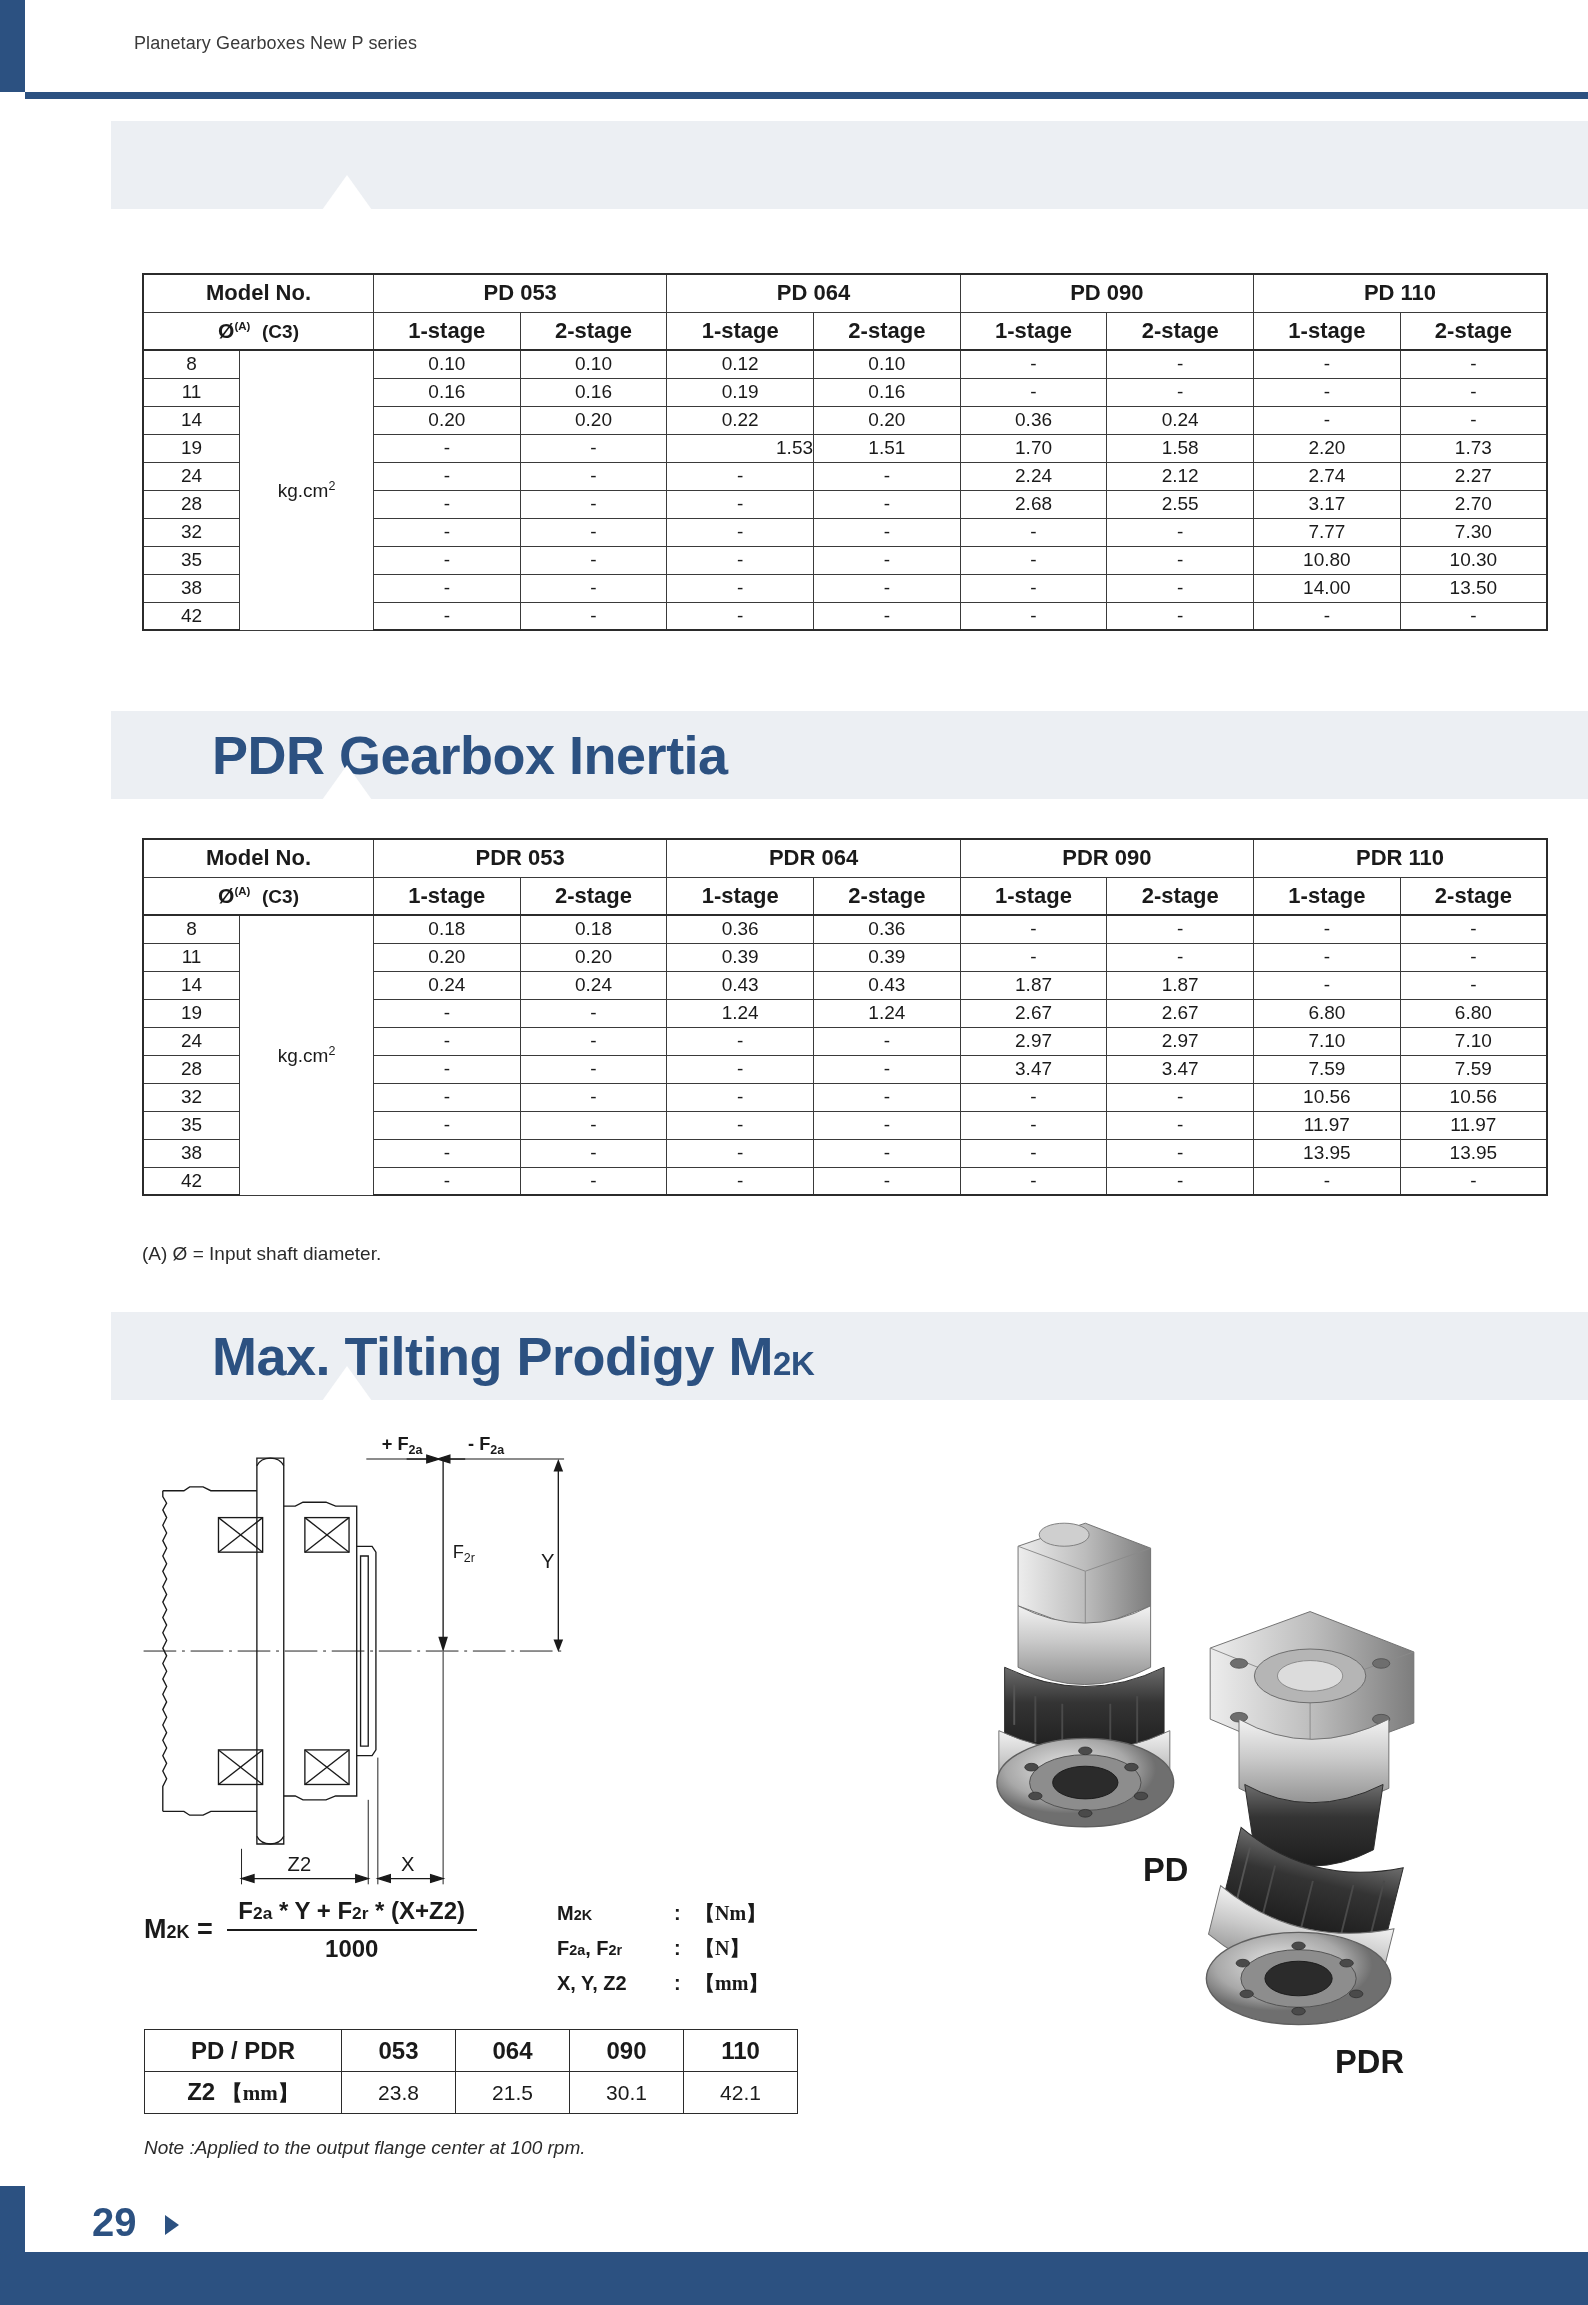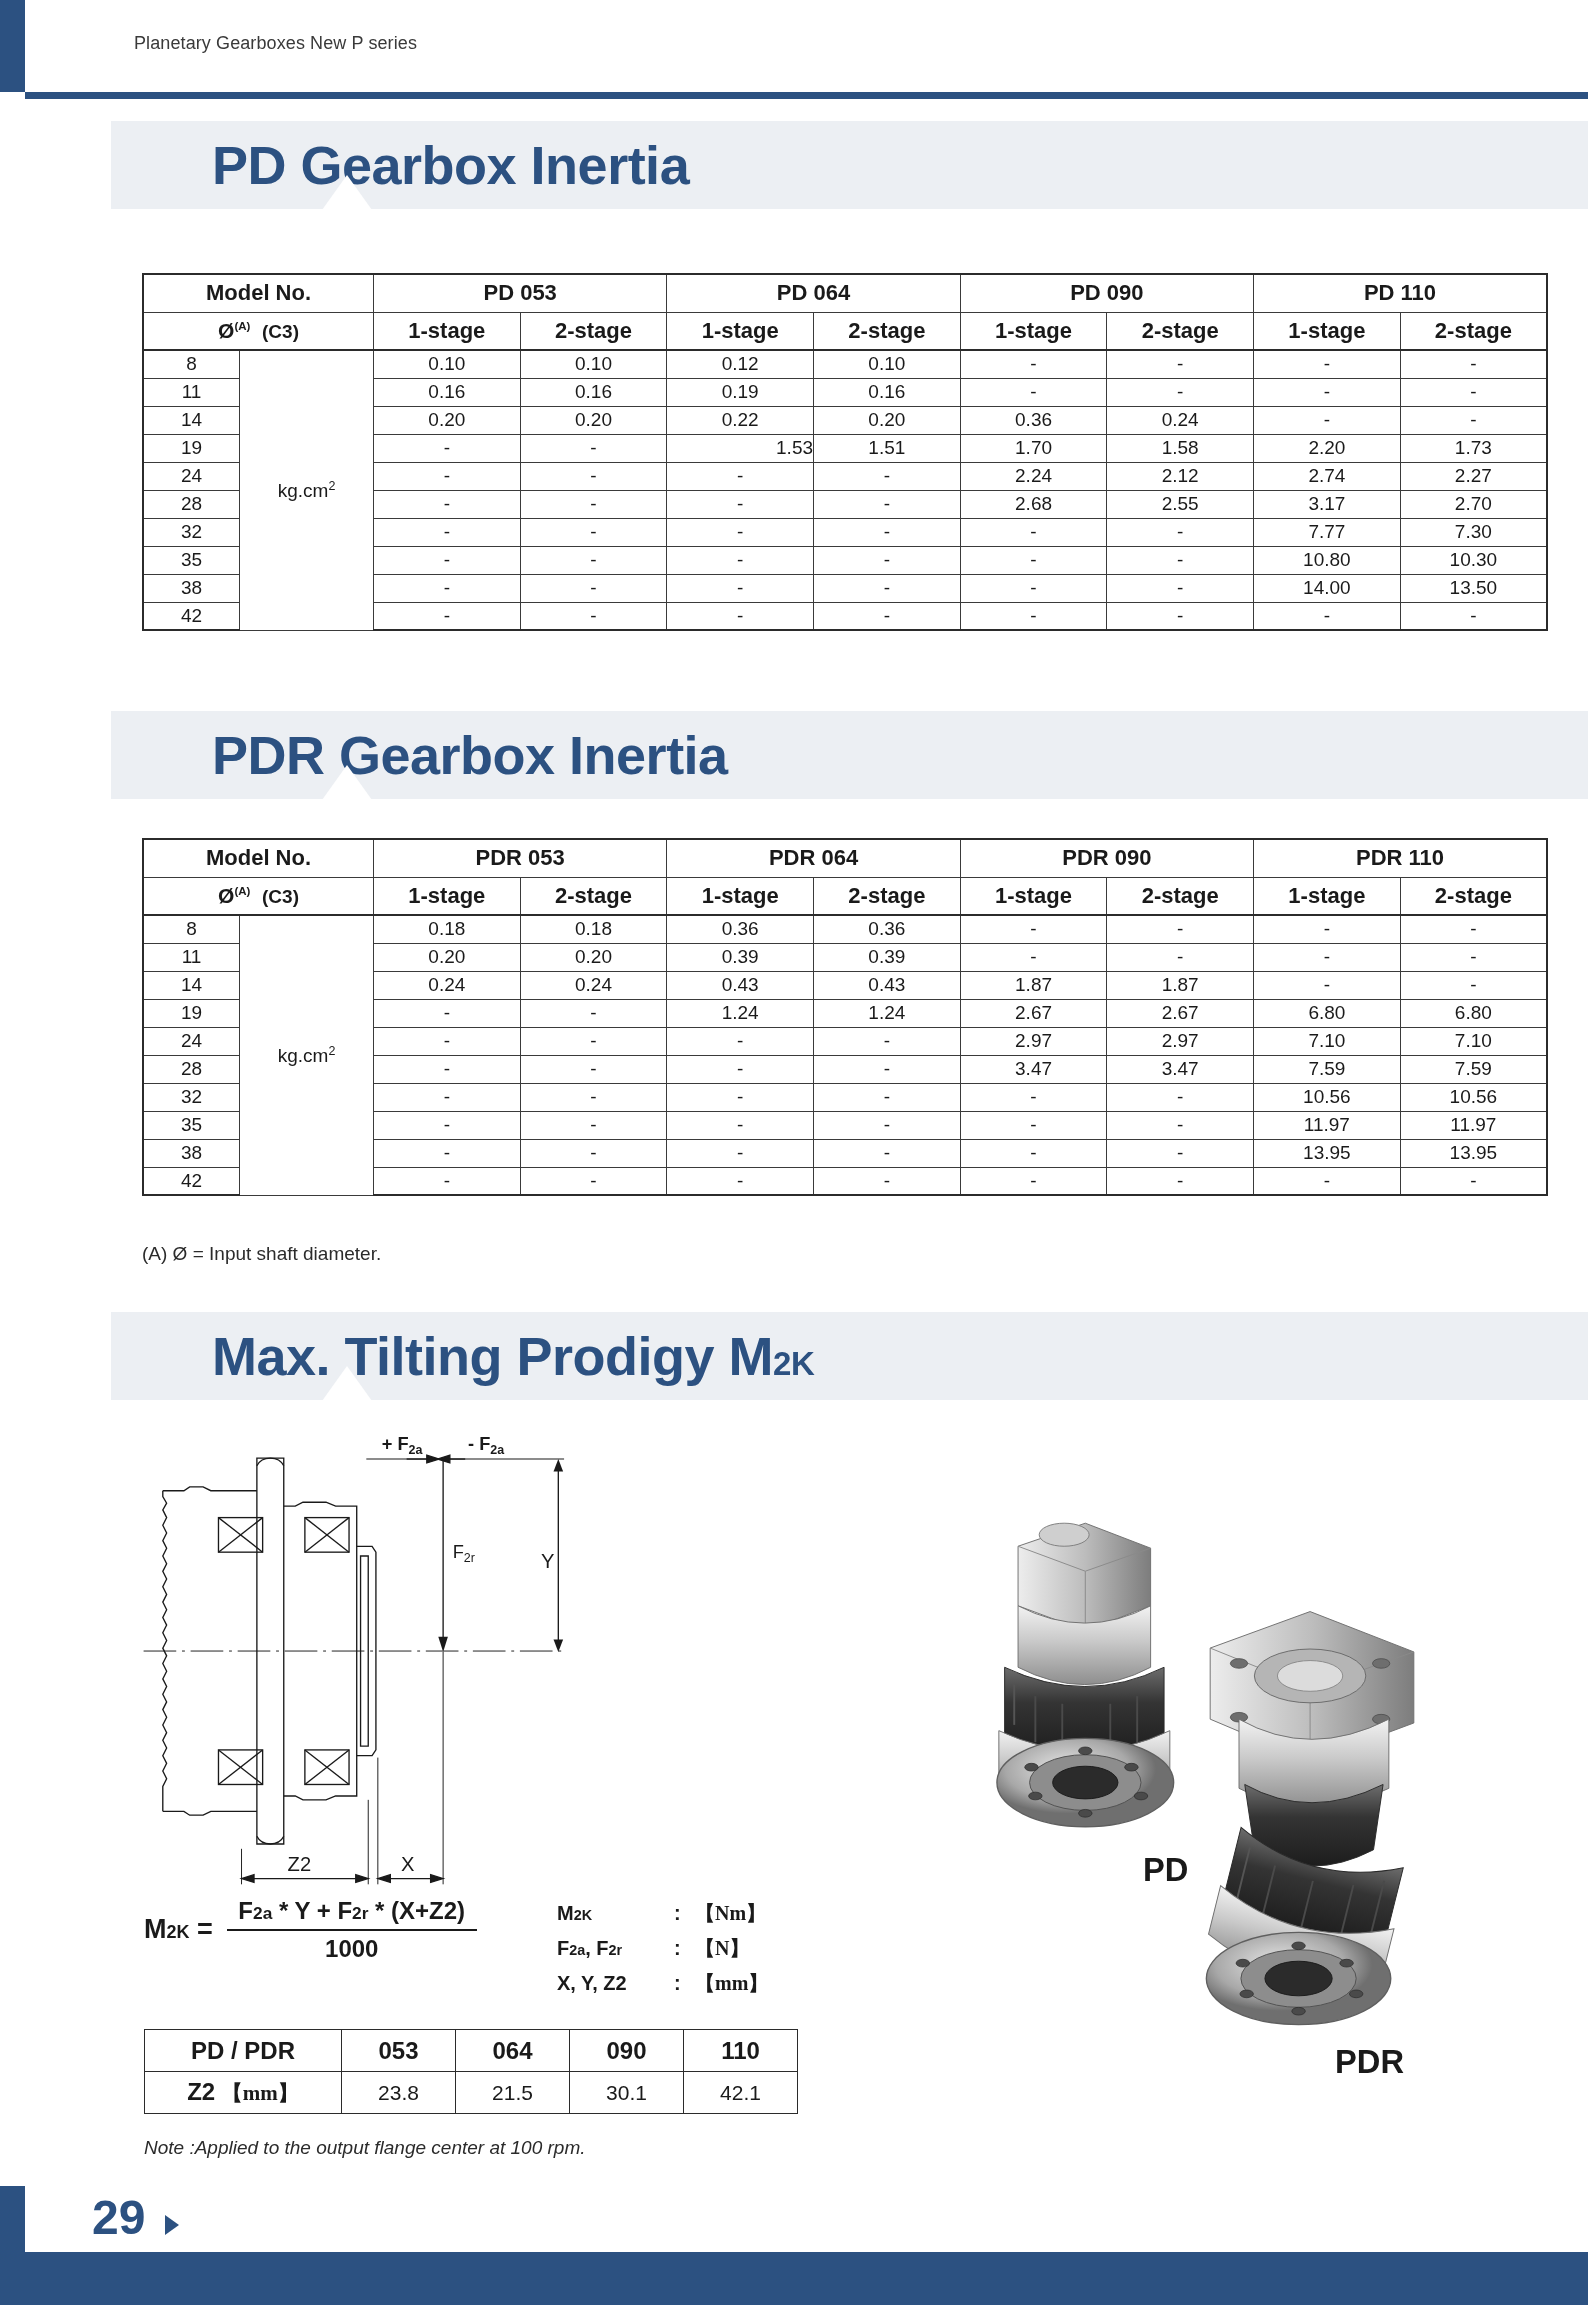--- a/index.html
+++ b/index.html
@@ -136,21 +136,21 @@
   .footerbar {
     position: absolute; left: 0; bottom: 0; width: 1588px; height: 119px;
     background: #2c5181;
   }
   .footer-white {
     position: absolute; left: 25px; bottom: 54px; width: 1563px; height: 65px;
     background: #ffffff;
   }
   .pageno {
     position: absolute; left: 92px; bottom: 61px;
-    color: #2c5181; font-size: 48px; font-weight: bold;
+    color: #2c5181; font-size: 40px; font-weight: bold;
   }
   .pagearrow {
     position: absolute; left: 165px; bottom: 71px;
     width: 0; height: 0;
     border-top: 10.6px solid transparent;
     border-bottom: 10.6px solid transparent;
     border-left: 14.4px solid #2c5181;
   }
 </style>
 </head>
@@ -160,21 +160,20 @@
 
   <div class="spine"></div>
   <div class="spine-white"></div>
 
   <div class="runhead">
     <div class="l1">Planetary Gearboxes New P series</div>
   </div>
   <div class="headrule"></div>
 
   <div class="banner" style="top:121px;">
-    <div class="title">PD Gearbox Inertia</div>
     <div class="banner-notch"></div>
   </div>
 
   <table class="dt" id="pd-table" style="left:142px; top:273px; width:1406px;">
       <tbody>
         <tr class="toprow">
           <td class="hdr outer-l" colspan="2">Model No.</td>
           <td class="hdr" colspan="2">PD 053</td>
           <td class="hdr" colspan="2">PD 064</td>
           <td class="hdr" colspan="2">PD 090</td>

